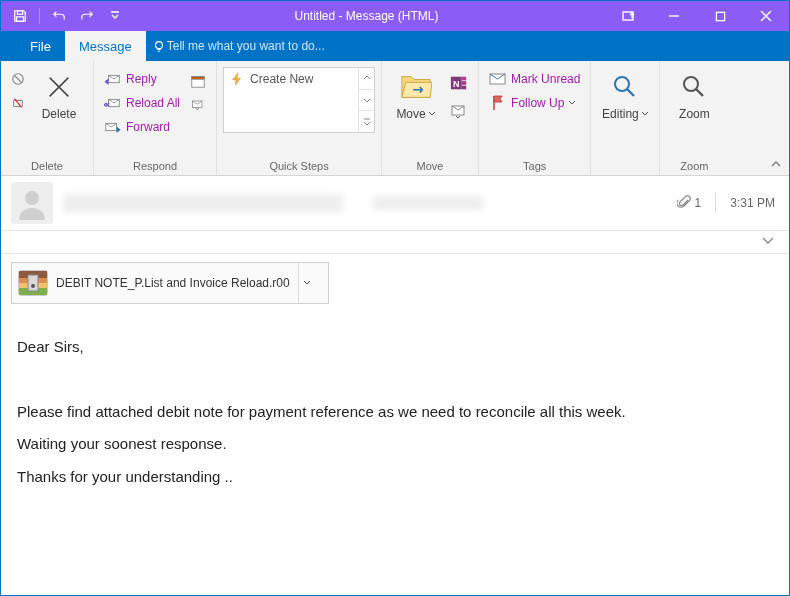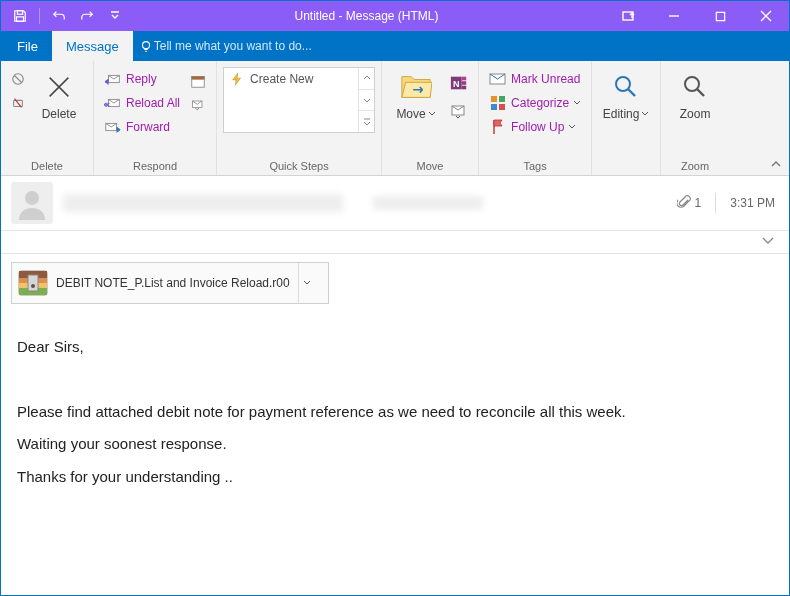--- a/index.html
+++ b/index.html
@@ -8,21 +8,21 @@
 
 .titlebar { height: 30px; background: #8b5cf6; display: flex; align-items: center; color: #fff; font-size: 12px; gap: 44px; }
 .qat { display: flex; align-items: center; gap: 2px; padding-left: 6px; }
 .qat-btn { width: 26px; height: 26px; display: flex; align-items: center; justify-content: center; cursor: pointer; }
 .qat-sep { width: 1px; height: 16px; background: rgba(255,255,255,0.35); margin: 0 4px; }
 .title-center { flex: 1; text-align: center; }
 .win-controls { display: flex; }
 .win-btn { width: 46px; height: 30px; display: flex; align-items: center; justify-content: center; cursor: pointer; }
 
 
-.tabbar { height: 30px; background: #0173c7; display: flex; align-items: stretch; color: #fff; font-size: 13px; padding-left: 2px; }
+.tabbar { height: 30px; background: #0173c7; display: flex; align-items: stretch; color: #fff; font-size: 13px; padding-left: 15px; }
 .tab { padding: 0 14px; display: flex; align-items: center; cursor: pointer; }
 .tab.file { background: transparent; }
 .tab.active { background: #f3f3f3; color: #0173c7; }
 .tell-me { display: flex; align-items: center; color: #cfe6f7; gap: 1px; margin-left: 6px; font-size: 12px; }
 .bulb { width: 14px; height: 14px; }
 
 
 .ribbon { height: 115px; background: #f3f3f3; border-bottom: 1px solid #d4d4d4; display: flex; }
 .group { border-right: 1px solid #e1e1e1; display: flex; flex-direction: column; padding: 2px 6px 0; }
 .group-body { flex: 1; display: flex; align-items: flex-start; gap: 2px; padding-top: 4px; }
@@ -286,34 +286,20 @@
     <div class="group-body">
       <div class="vstack">
         <div class="small-row">
           <span class="small-icon">
               <svg width="18" height="14" viewBox="0 0 18 14">
                 <rect x="1" y="2" width="15" height="10" fill="#fff" stroke="#888"></rect>
                 <path d="M1 2l7.5 5L16 2" stroke="#2e75b6" fill="none"></path>
               </svg>
             </span>
           <span>Mark Unread</span>
-        </div>
-        <div class="small-row">
-          <span class="small-icon">
-              <svg width="16" height="16" viewBox="0 0 16 16">
-                <rect x="1" y="1" width="6" height="6" fill="#e8912d"></rect>
-                <rect x="9" y="1" width="6" height="6" fill="#4aa564"></rect>
-                <rect x="1" y="9" width="6" height="6" fill="#3b8bd0"></rect>
-                <rect x="9" y="9" width="6" height="6" fill="#d94f4f"></rect>
-              </svg>
-            </span>
-          <span>Categorize</span>
-          <svg width="8" height="8" viewBox="0 0 8 8">
-              <path d="M1 2l3 3 3-3" stroke="#555" fill="none"></path>
-            </svg>
         </div>
         <div class="small-row">
           <span class="small-icon">
               <svg width="14" height="16" viewBox="0 0 14 16">
                 <path d="M3 1v14" stroke="#b33" stroke-width="1.4"></path>
                 <path d="M3 1h8l-2 3 2 3H3z" fill="#e06666" stroke="#b33" stroke-width="0.8"></path>
               </svg>
             </span>
           <span>Follow Up</span>
           <svg width="8" height="8" viewBox="0 0 8 8">

